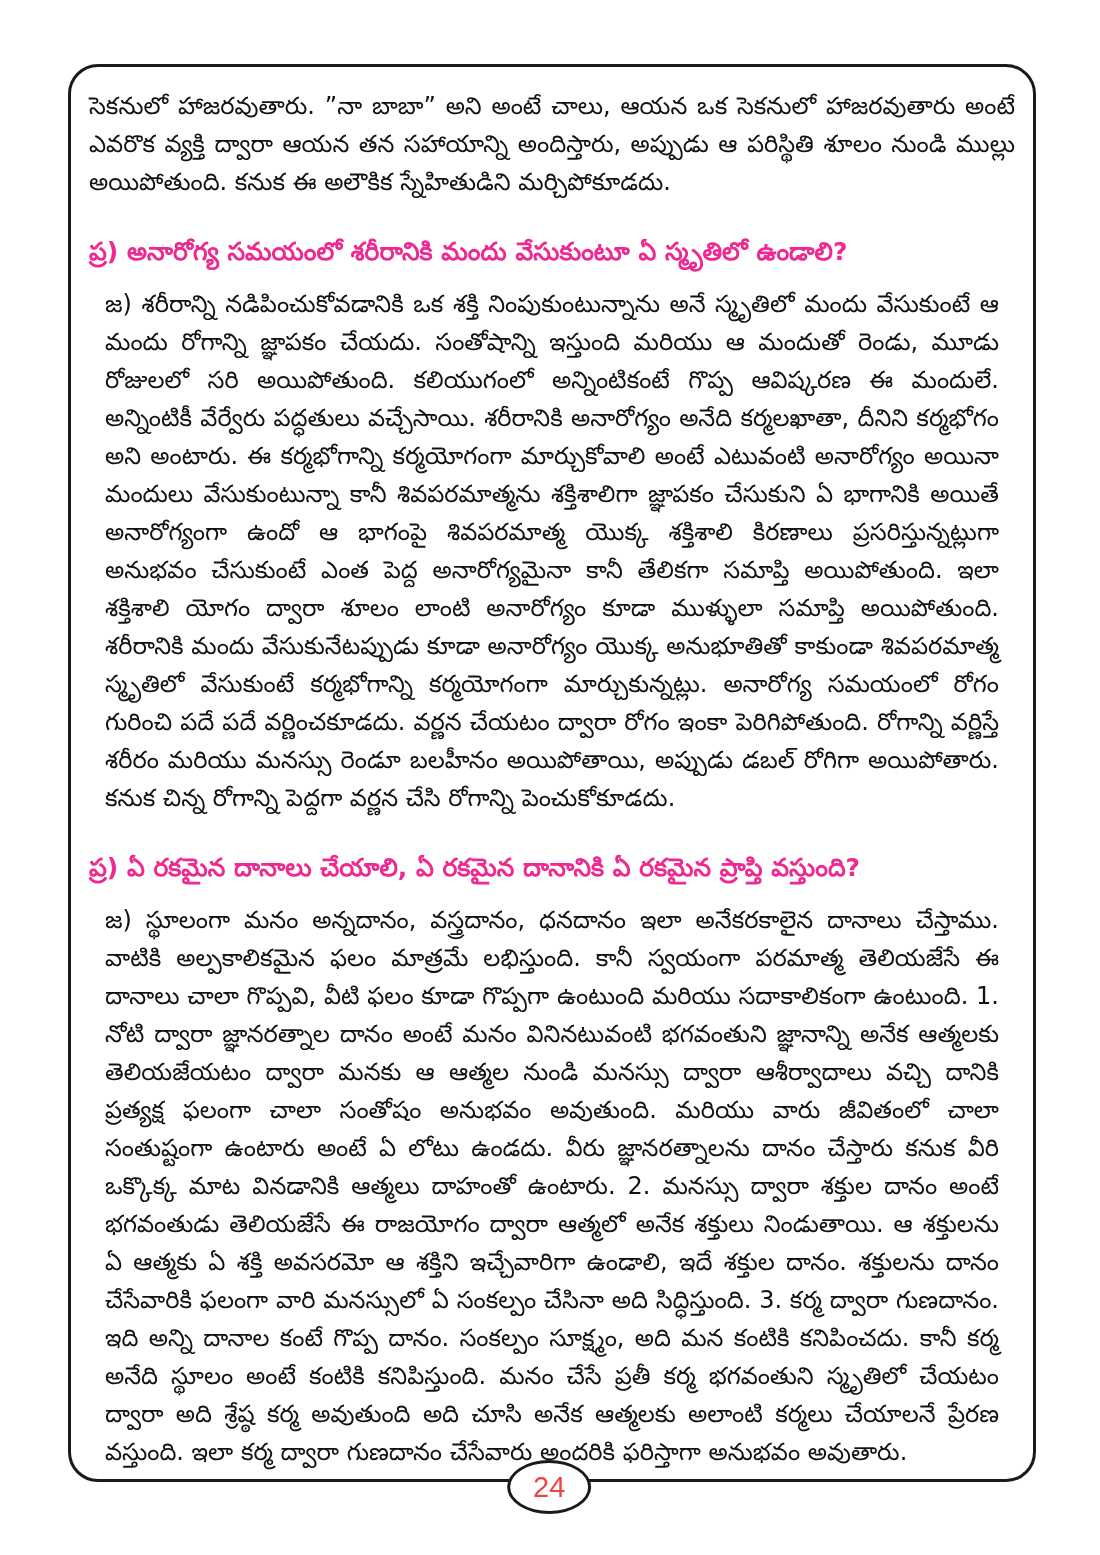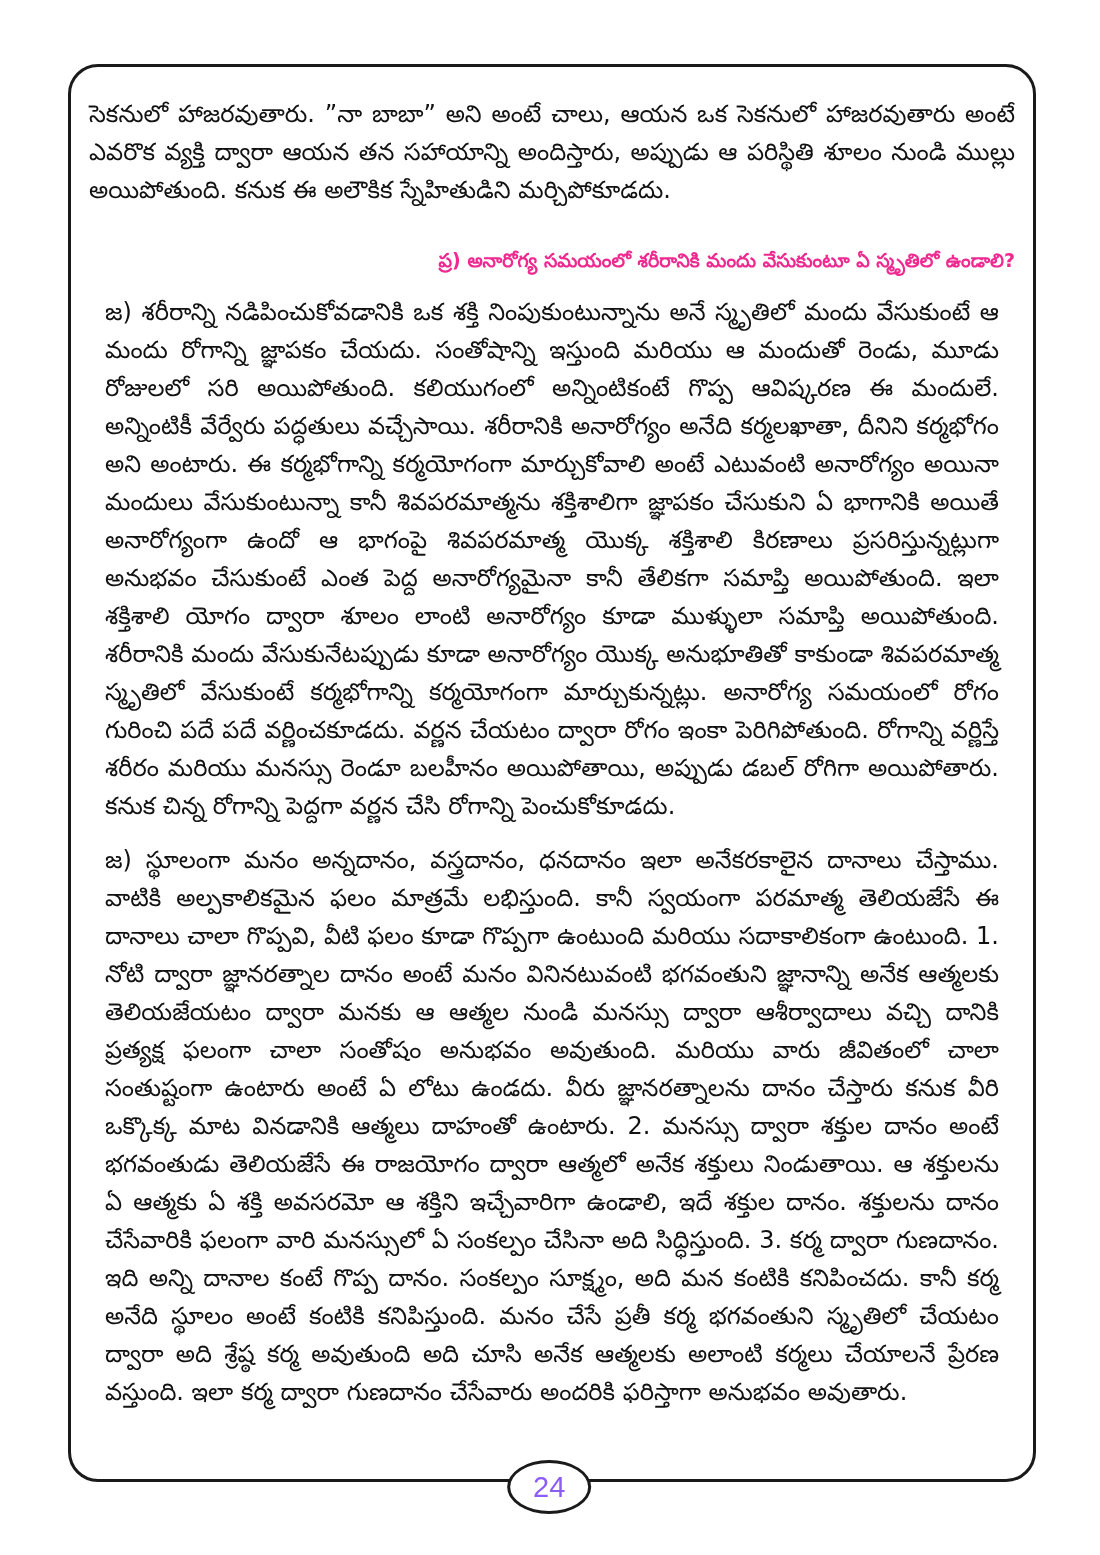--- a/index.html
+++ b/index.html
@@ -21,38 +21,38 @@
     top: 64px;
     width: 968px;
     height: 1418px;
     border: 3px solid #1a1a1a;
     border-radius: 30px;
     box-sizing: border-box;
     background: #ffffff;
     overflow: hidden;
   }
   .content {
-    padding: 26px 18px 0 18px;
+    padding: 18px 18px 0 18px;
   }
   .para {
     color: #121212;
     font-size: 24px;
     line-height: 38px;
     text-align: justify;
     margin: 0;
   }
   .intro {
     margin-top: 2px;
   }
   .question {
     color: #ee2990;
     font-weight: bold;
-    font-size: 19px;
+    font-size: 25px;
     line-height: 34px;
-    text-align: right;
+    text-align: left;
     margin: 34px 0 14px 0;
   }
   .answer {
     margin: 16px;
   }
   .page-number-badge {
     position: absolute;
     left: 50%;
     top: 1460px;
     transform: translateX(-51%);
@@ -61,38 +61,39 @@
     background: #ffffff;
     border: 3px solid #1a1a1a;
     border-radius: 50%;
     display: flex;
     align-items: center;
     justify-content: center;
     z-index: 2;
   }
   .page-number-badge span {
     font-size: 29px;
-    color: #8b5cf6;
+    color: #ef4444;
     font-family: "Liberation Sans", sans-serif;
   }
 </style>
 </head>
 <body>
 
 <div class="canvas">
 
   <div class="page-frame">
     <div class="content">
 
       <p class="para intro">సెకనులో హాజరవుతారు. ”నా బాబా” అని అంటే చాలు, ఆయన ఒక సెకనులో హాజరవుతారు అంటే ఎవరొక వ్యక్తి ద్వారా ఆయన తన సహాయాన్ని అందిస్తారు, అప్పుడు ఆ పరిస్థితి శూలం నుండి ముల్లు అయిపోతుంది. కనుక ఈ అలౌకిక స్నేహితుడిని మర్చిపోకూడదు.</p>
 
       <p class="question">ప్ర) అనారోగ్య సమయంలో శరీరానికి మందు వేసుకుంటూ ఏ స్మృతిలో ఉండాలి?</p>
 
       <p class="para answer">జ) శరీరాన్ని నడిపించుకోవడానికి ఒక శక్తి నింపుకుంటున్నాను అనే స్మృతిలో మందు వేసుకుంటే ఆ మందు రోగాన్ని జ్ఞాపకం చేయదు. సంతోషాన్ని ఇస్తుంది మరియు ఆ మందుతో రెండు, మూడు రోజులలో సరి అయిపోతుంది. కలియుగంలో అన్నింటికంటే గొప్ప ఆవిష్కరణ ఈ మందులే. అన్నింటికీ వేర్వేరు పద్ధతులు వచ్చేసాయి. శరీరానికి అనారోగ్యం అనేది కర్మలఖాతా, దీనిని కర్మభోగం అని అంటారు. ఈ కర్మభోగాన్ని కర్మయోగంగా మార్చుకోవాలి అంటే ఎటువంటి అనారోగ్యం అయినా మందులు వేసుకుంటున్నా కానీ శివపరమాత్మను శక్తిశాలిగా జ్ఞాపకం చేసుకుని ఏ భాగానికి అయితే అనారోగ్యంగా ఉందో ఆ భాగంపై శివపరమాత్మ యొక్క శక్తిశాలి కిరణాలు ప్రసరిస్తున్నట్లుగా అనుభవం చేసుకుంటే ఎంత పెద్ద అనారోగ్యమైనా కానీ తేలికగా సమాప్తి అయిపోతుంది. ఇలా శక్తిశాలి యోగం ద్వారా శూలం లాంటి అనారోగ్యం కూడా ముళ్ళులా సమాప్తి అయిపోతుంది. శరీరానికి మందు వేసుకునేటప్పుడు కూడా అనారోగ్యం యొక్క అనుభూతితో కాకుండా శివపరమాత్మ స్మృతిలో వేసుకుంటే కర్మభోగాన్ని కర్మయోగంగా మార్చుకున్నట్లు. అనారోగ్య సమయంలో రోగం గురించి పదే పదే వర్ణించకూడదు. వర్ణన చేయటం ద్వారా రోగం ఇంకా పెరిగిపోతుంది. రోగాన్ని వర్ణిస్తే శరీరం మరియు మనస్సు రెండూ బలహీనం అయిపోతాయి, అప్పుడు డబల్ రోగిగా అయిపోతారు. కనుక చిన్న రోగాన్ని పెద్దగా వర్ణన చేసి రోగాన్ని పెంచుకోకూడదు.</p>
 
+      <p class="question">ప్ర) ఏ రకమైన దానాలు చేయాలి, ఏ రకమైన దానానికి ఏ రకమైన ప్రాప్తి వస్తుంది?</p>
 
       <p class="para answer">జ) స్థూలంగా మనం అన్నదానం, వస్త్రదానం, ధనదానం ఇలా అనేకరకాలైన దానాలు చేస్తాము. వాటికి అల్పకాలికమైన ఫలం మాత్రమే లభిస్తుంది. కానీ స్వయంగా పరమాత్మ తెలియజేసే ఈ దానాలు చాలా గొప్పవి, వీటి ఫలం కూడా గొప్పగా ఉంటుంది మరియు సదాకాలికంగా ఉంటుంది. 1. నోటి ద్వారా జ్ఞానరత్నాల దానం అంటే మనం వినినటువంటి భగవంతుని జ్ఞానాన్ని అనేక ఆత్మలకు తెలియజేయటం ద్వారా మనకు ఆ ఆత్మల నుండి మనస్సు ద్వారా ఆశీర్వాదాలు వచ్చి దానికి ప్రత్యక్ష ఫలంగా చాలా సంతోషం అనుభవం అవుతుంది. మరియు వారు జీవితంలో చాలా సంతుష్టంగా ఉంటారు అంటే ఏ లోటు ఉండదు. వీరు జ్ఞానరత్నాలను దానం చేస్తారు కనుక వీరి ఒక్కొక్క మాట వినడానికి ఆత్మలు దాహంతో ఉంటారు. 2. మనస్సు ద్వారా శక్తుల దానం అంటే భగవంతుడు తెలియజేసే ఈ రాజయోగం ద్వారా ఆత్మలో అనేక శక్తులు నిండుతాయి. ఆ శక్తులను ఏ ఆత్మకు ఏ శక్తి అవసరమో ఆ శక్తిని ఇచ్చేవారిగా ఉండాలి, ఇదే శక్తుల దానం. శక్తులను దానం చేసేవారికి ఫలంగా వారి మనస్సులో ఏ సంకల్పం చేసినా అది సిద్ధిస్తుంది. 3. కర్మ ద్వారా గుణదానం. ఇది అన్ని దానాల కంటే గొప్ప దానం. సంకల్పం సూక్ష్మం, అది మన కంటికి కనిపించదు. కానీ కర్మ అనేది స్థూలం అంటే కంటికి కనిపిస్తుంది. మనం చేసే ప్రతీ కర్మ భగవంతుని స్మృతిలో చేయటం ద్వారా అది శ్రేష్ఠ కర్మ అవుతుంది అది చూసి అనేక ఆత్మలకు అలాంటి కర్మలు చేయాలనే ప్రేరణ వస్తుంది. ఇలా కర్మ ద్వారా గుణదానం చేసేవారు అందరికి ఫరిస్తాగా అనుభవం అవుతారు.</p>
 
     </div>
   </div>
 
   <div class="page-number-badge">
     <span>24</span>
   </div>
 

